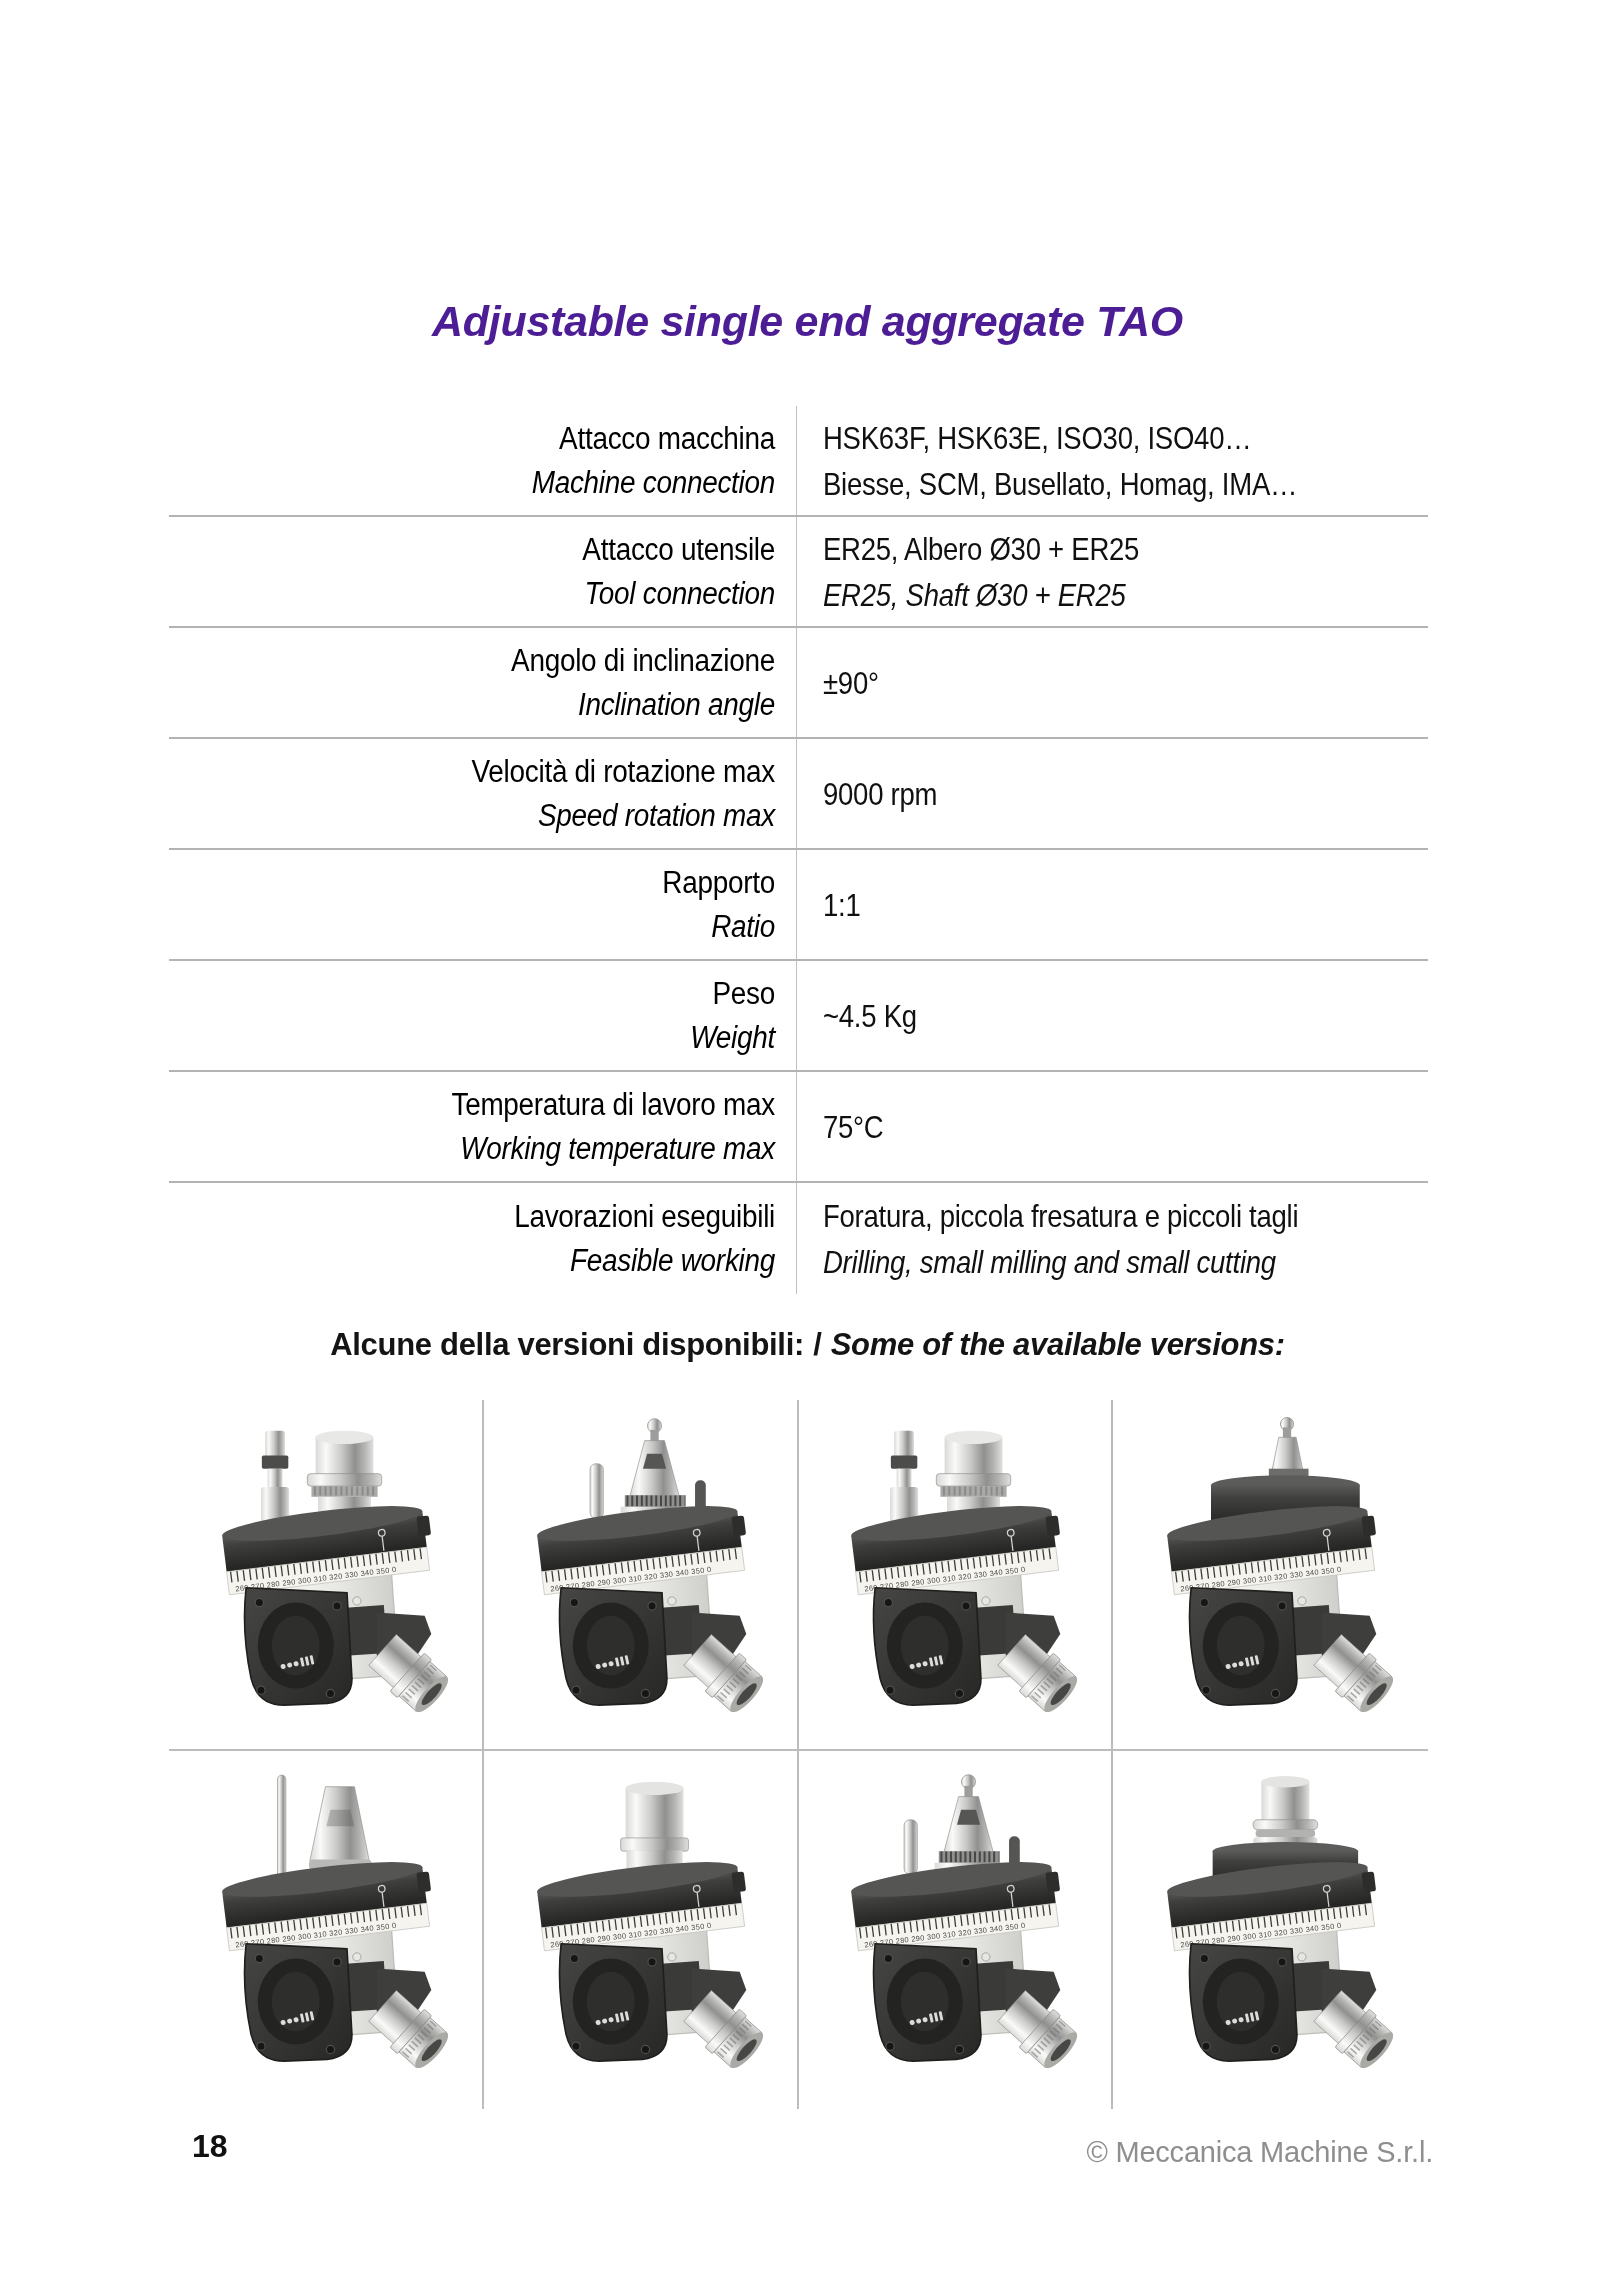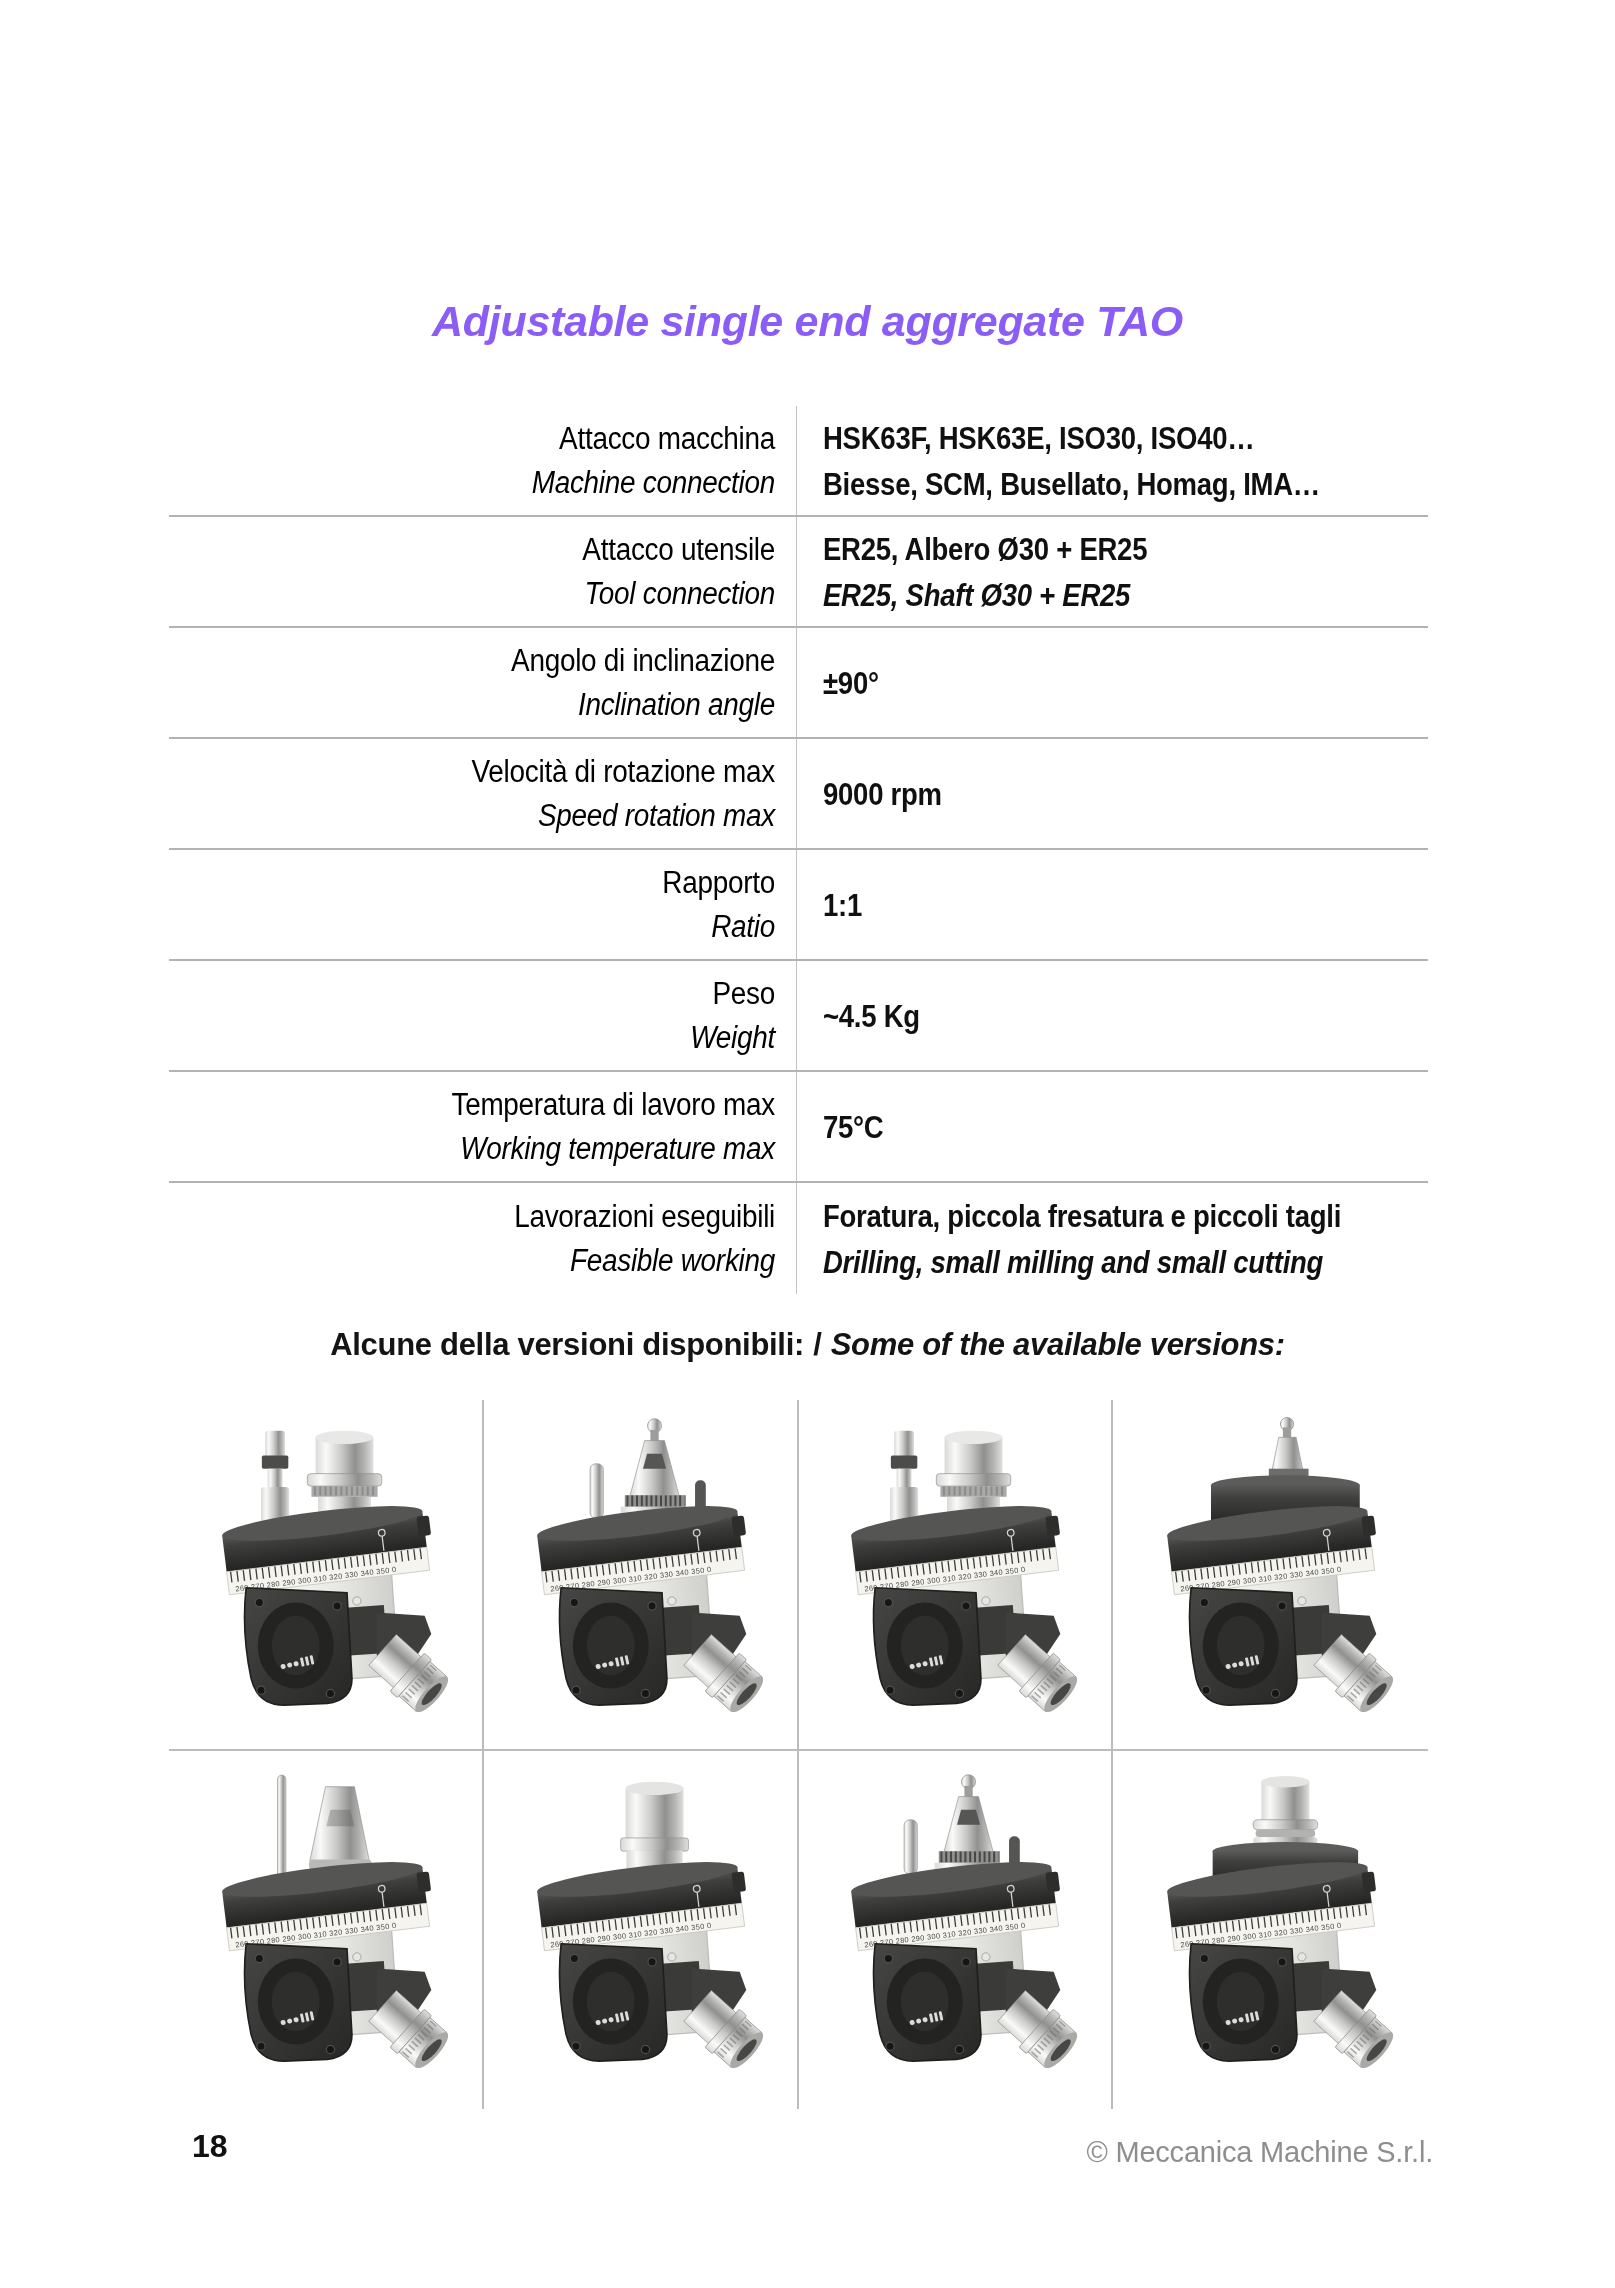--- a/index.html
+++ b/index.html
@@ -7,40 +7,40 @@
     position:relative; width:1615px; height:2289px; background:#ffffff;
     font-family:"Liberation Sans", sans-serif; color:#1b1b1b; overflow:hidden;
   }
   
   .title {
     position:absolute; top:229px; left:0; width:100%; margin:0;
     text-align:center; font-size:46px; font-weight:700; letter-spacing:-0.3px; color:#111;
   }
   .subtitle {
     position:absolute; top:297px; left:0; width:100%; margin:0;
-    text-align:center; font-size:43px; font-weight:700; font-style:italic; letter-spacing:-0.3px; color:#8b5cf6;
+    text-align:center; font-size:43px; font-weight:700; font-style:italic; letter-spacing:-0.3px; color:#4c1d95;
   }
   
   .spec-table { position:absolute; left:169px; top:406px; width:1259px; }
   .spec-row {
     display:flex; align-items:stretch; height:111px; box-sizing:border-box;
     border-bottom:2.8px solid #b3b3b3;
   }
   .spec-row:last-child { border-bottom:none; }
   .spec-label {
     width:627px; box-sizing:border-box; padding-right:21px;
     display:flex; flex-direction:column; justify-content:center;
     text-align:right; font-size:31px; line-height:44px; color:#000000; letter-spacing:-0.3px;
   }
   .spec-label .label-it, .spec-label .label-en { transform:scaleX(0.9); transform-origin:100% 50%; white-space:nowrap; }
   .label-en { font-style:italic; }
   .spec-value {
     flex:1; border-left:1.8px solid #c2c2c2; padding-left:26px; box-sizing:border-box;
     display:flex; flex-direction:column; justify-content:center;
-    font-size:32px; font-weight:700; line-height:46px; color:#101010; letter-spacing:-0.3px;
+    font-size:32px; font-weight:400; line-height:46px; color:#101010; letter-spacing:-0.3px;
   }
   .value-line { transform:scaleX(0.86); transform-origin:0 50%; white-space:nowrap; }
   .value-line.italic { font-style:italic; }
   
   .gallery-heading {
     position:absolute; top:1327px; left:0; width:100%;
     text-align:center; font-size:31px; font-weight:700; color:#141414; letter-spacing:-0.3px;
   }
   .gallery-heading .sep { margin:0 9.2px; font-weight:700; }
   .gallery-heading .en { font-style:italic; }

